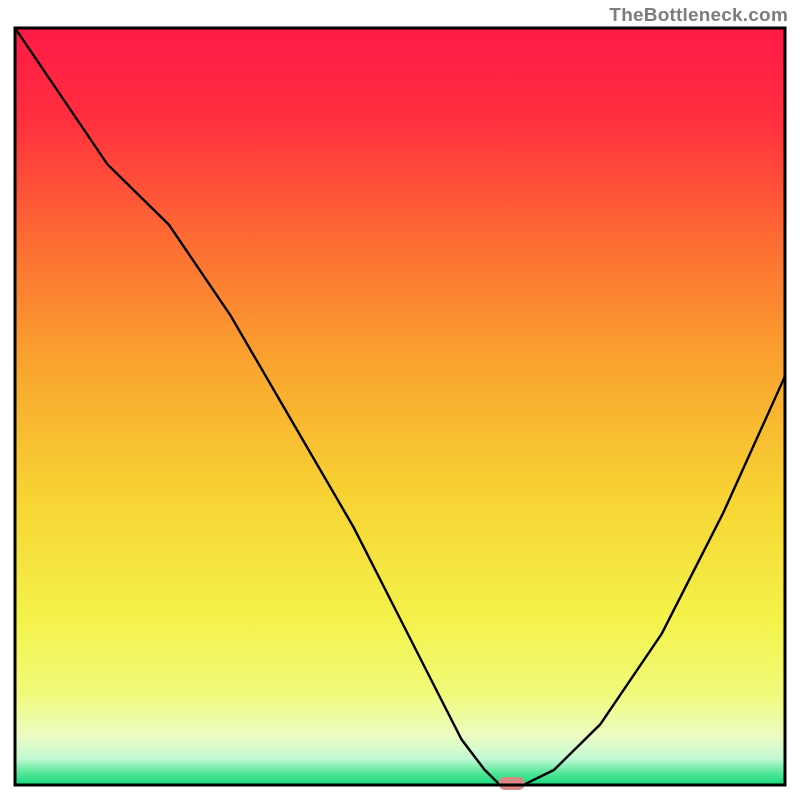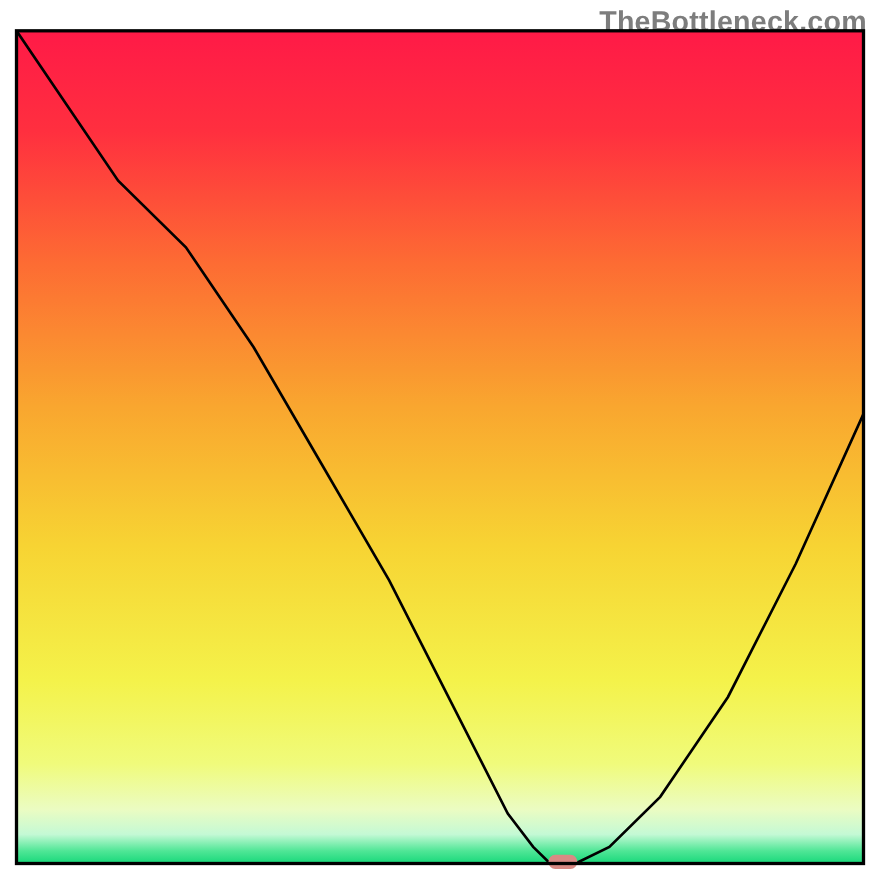--- a/index.html
+++ b/index.html
@@ -13,21 +13,21 @@
   }
   .stage {
     position: relative;
     width: 800px;
     height: 800px;
   }
   .watermark {
     position: absolute;
     top: 4px;
     right: 12px;
-    font-size: 26px;
+    font-size: 19px;
     font-weight: 600;
     color: #7d7d7d;
     letter-spacing: 0.2px;
     user-select: none;
   }
   svg {
     position: absolute;
     left: 0;
     top: 0;
   }

